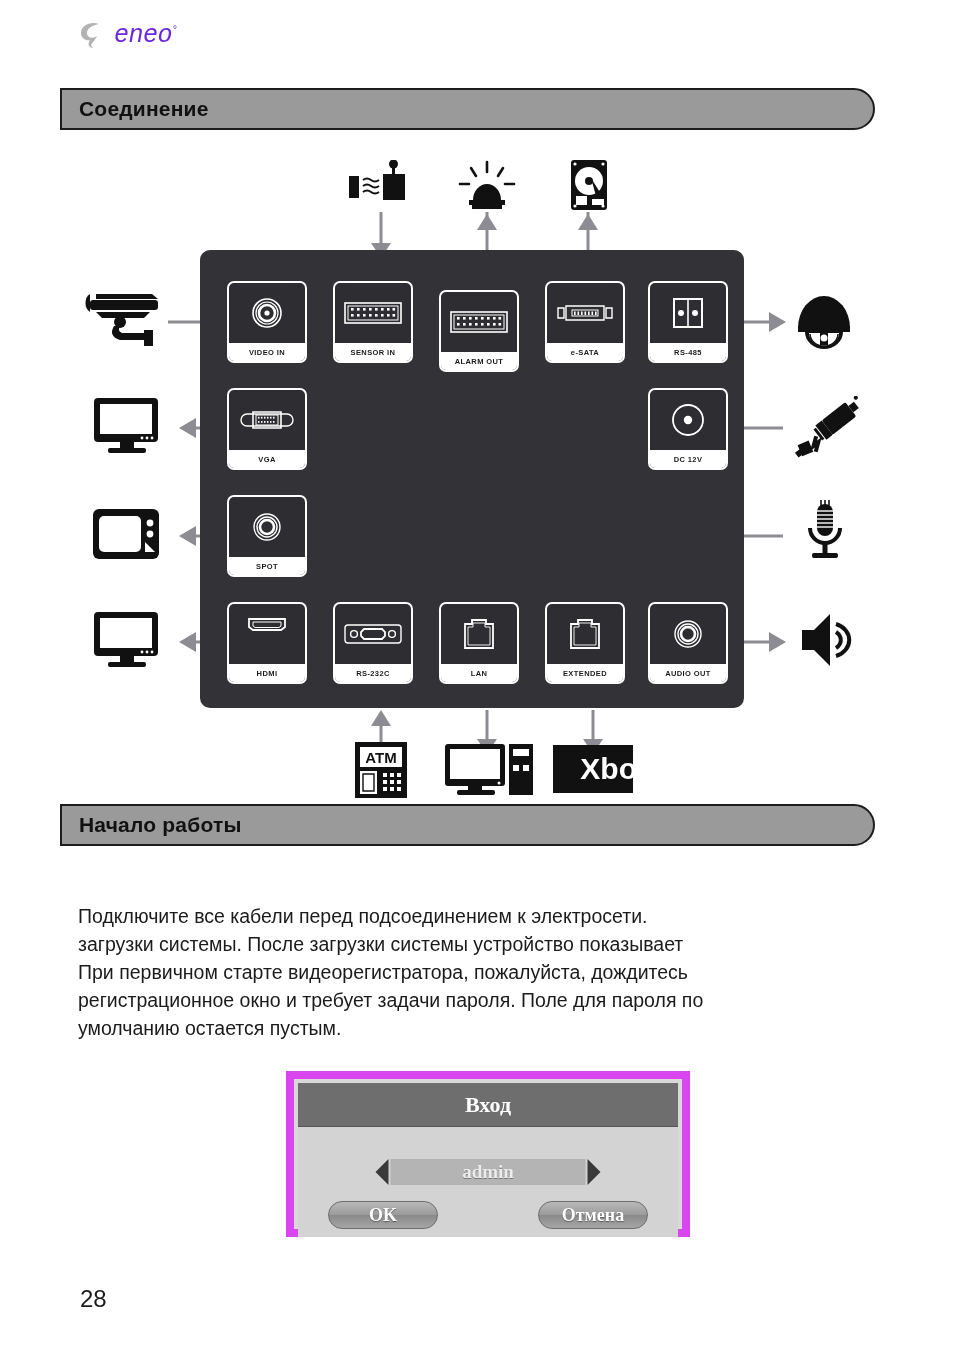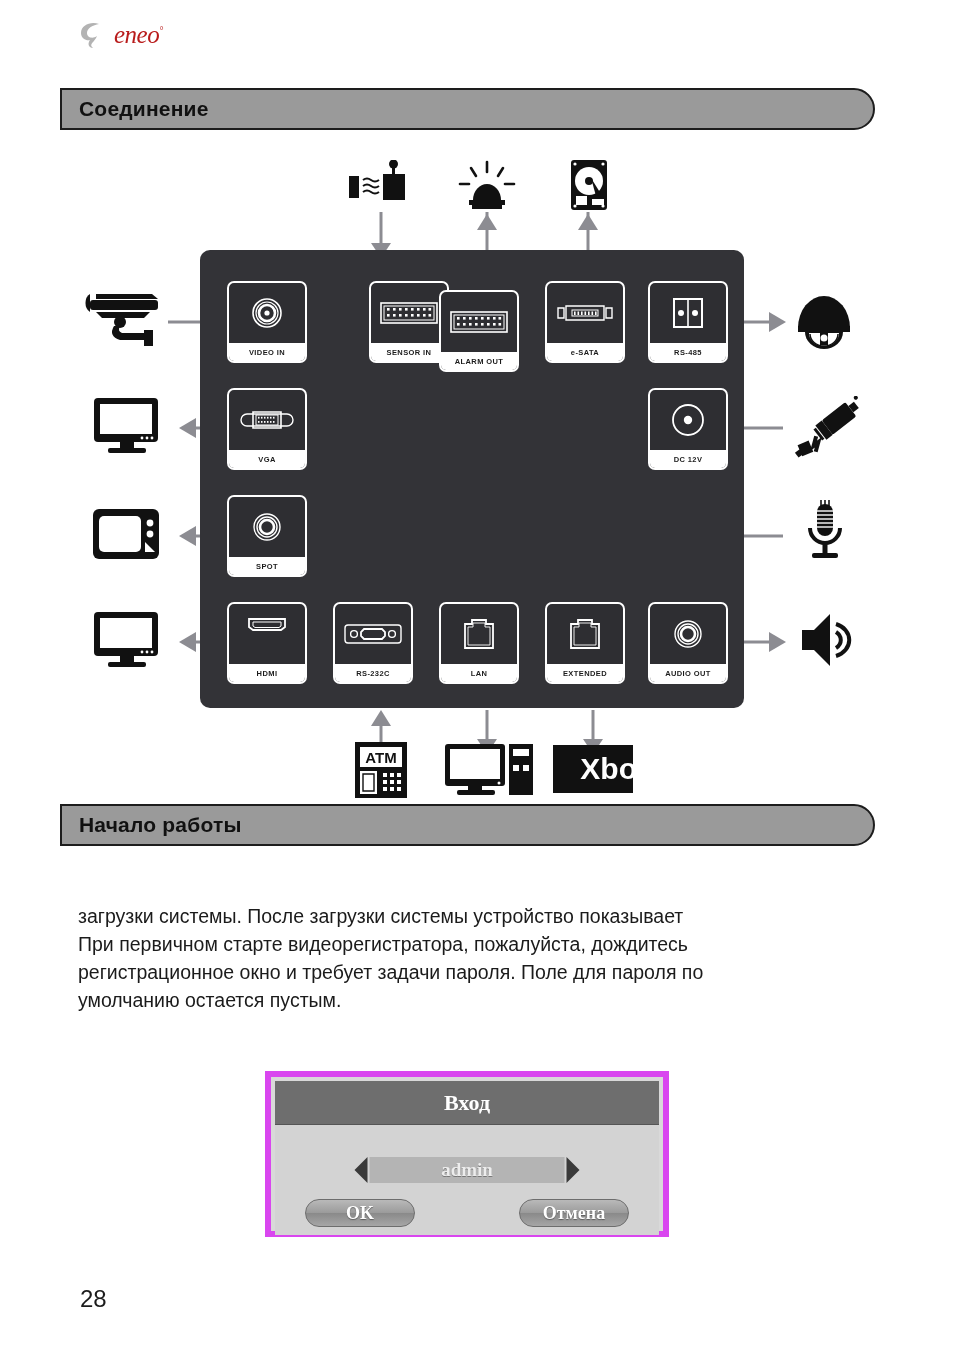--- a/index.html
+++ b/index.html
@@ -8,21 +8,21 @@
     width: 954px; height: 1354px;
     background:#ffffff;
     font-family: "Liberation Sans", sans-serif;
     position: relative;
     overflow: hidden;
   }
 
   
   .logo-wrap { position:absolute; left:78px; top:20px; display:flex; align-items:center; gap:6px; }
   .logo-mark { width:30px; height:30px; }
-  .logo-text { font-size:25px; color:#b91c1c; letter-spacing:-0.5px; font-style:italic; font-family:Liberation Serif, serif; font-weight:400;}
+  .logo-text { font-size:25px; color:#6d28d9; letter-spacing:-0.5px; font-style:italic; font-family:Liberation Mono, monospace; font-weight:400;}
   .logo-text sup { font-size:10px; vertical-align:super; }
 
   
   .section-bar {
     position:absolute; left:60px; width:815px; height:42px;
     background:#9a9a9a;
     border:2px solid #1d1d1d;
     border-radius:0 21px 21px 0;
     display:flex; align-items:center;
   }
@@ -71,23 +71,23 @@
 
   
   .body-text {
     position:absolute; left:78px; top:902px; width:800px;
     font-size:19.5px; line-height:28px; color:#1b1b1b;
     font-family:"Liberation Sans", sans-serif;
   }
 
   
   .login-dialog {
-    position:absolute; left:265px; top:1071px; width:404px; height:166px;
+    position:absolute; left:286px; top:1071px; width:404px; height:166px;
     background:#d9d9d9;
-    border:6px solid #d946ef;
+    border:8px solid #d946ef;
     padding:4px;
   }
   .login-title {
     height:44px; background:#6e6e6e;
     display:flex; align-items:center; justify-content:center;
     color:#ffffff; font-family:"Liberation Serif", serif;
     font-weight:bold; font-size:22px;
     border-bottom:1px solid #555;
   }
   .login-body { position:relative; height:110px; background:#d3d3d3; }
@@ -196,21 +196,21 @@
       <svg width="40" height="40" viewBox="0 0 40 40">
         <circle cx="20" cy="20" r="14" fill="none" stroke="#fff" stroke-width="1.6"></circle>
         <circle cx="20" cy="20" r="11" fill="none" stroke="#fff" stroke-width="1.2"></circle>
         <circle cx="20" cy="20" r="8" fill="none" stroke="#fff" stroke-width="2.6"></circle>
         <circle cx="20" cy="20" r="2.6" fill="#fff"></circle>
       </svg>
     </span>
     <span class="plabel">VIDEO IN</span>
   </div>
 
-  <div class="port" style="left:333px; top:131px;margin-left:36px;">
+  <div class="port" style="left:333px; top:131px;">
     <span class="glyph">
       <svg width="60" height="30" viewBox="0 0 60 30">
         <rect x="2" y="5" width="56" height="20" fill="none" stroke="#fff" stroke-width="1.6"></rect>
         <rect x="5" y="8" width="50" height="14" fill="none" stroke="#fff" stroke-width="1"></rect>
         <g fill="#fff">
           <rect x="8" y="10" width="2.6" height="2.6"></rect>
             <rect x="14" y="10" width="2.6" height="2.6"></rect>
             <rect x="20" y="10" width="2.6" height="2.6"></rect>
             <rect x="26" y="10" width="2.6" height="2.6"></rect>
             <rect x="32" y="10" width="2.6" height="2.6"></rect>
@@ -608,20 +608,21 @@
   <div class="ext-icon" style="left:553px; top:595px; width:80px; height:48px; background:#111;">
     <span style="color:#fff; font-size:30px; font-weight:bold; font-family:'Liberation Sans', sans-serif;margin-left:48px;">Xbox</span>
   </div>
 </div>
 
 <div class="section-bar" id="bar-start">
   <span class="title">Начало работы</span>
 </div>
 
 <div class="body-text">
+  <div>Подключите все кабели перед подсоединением к электросети.</div>
   <div>загрузки системы. После загрузки системы устройство показывает</div>
   <div>При первичном старте видеорегистратора, пожалуйста, дождитесь</div>
   <div>регистрационное окно и требует задачи пароля. Поле для пароля по</div>
   <div>умолчанию остается пустым.</div>
 </div>
 
 <div class="login-dialog">
   <div class="login-title">Вход</div>
   <div class="login-body">
     <div class="spinner-row">

